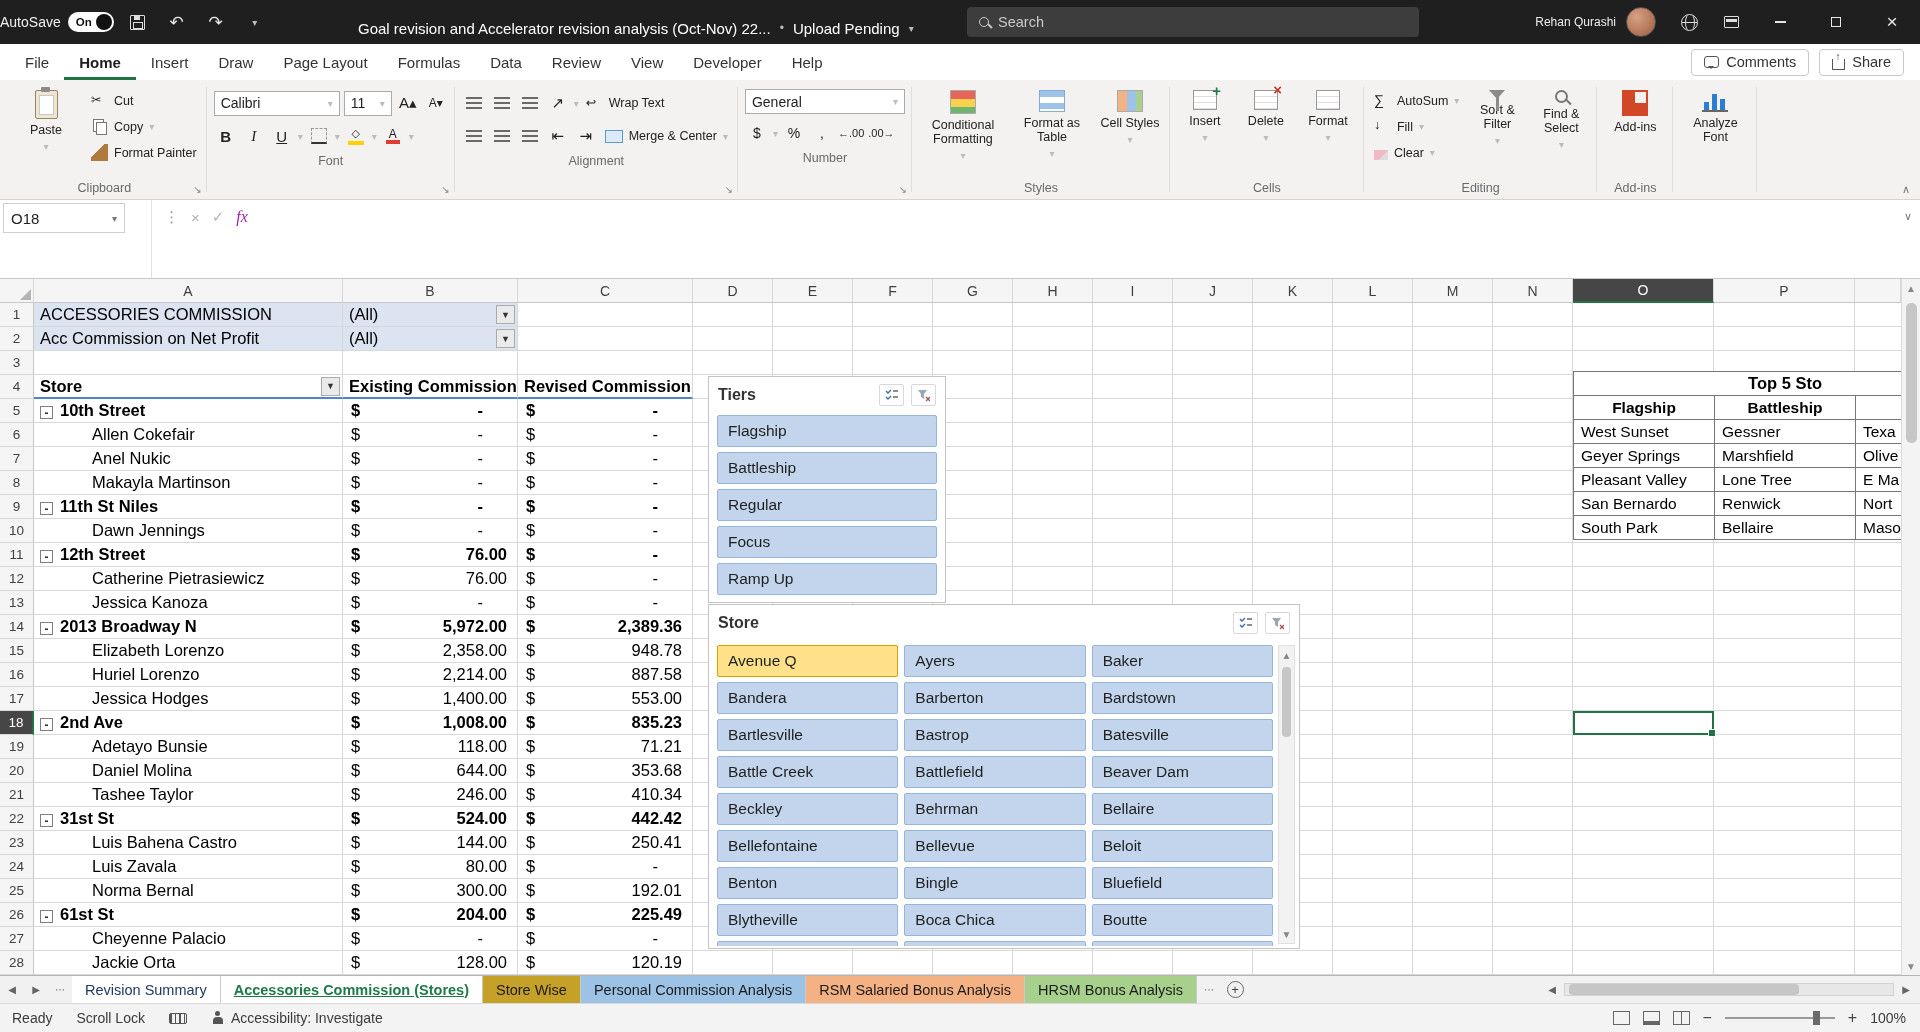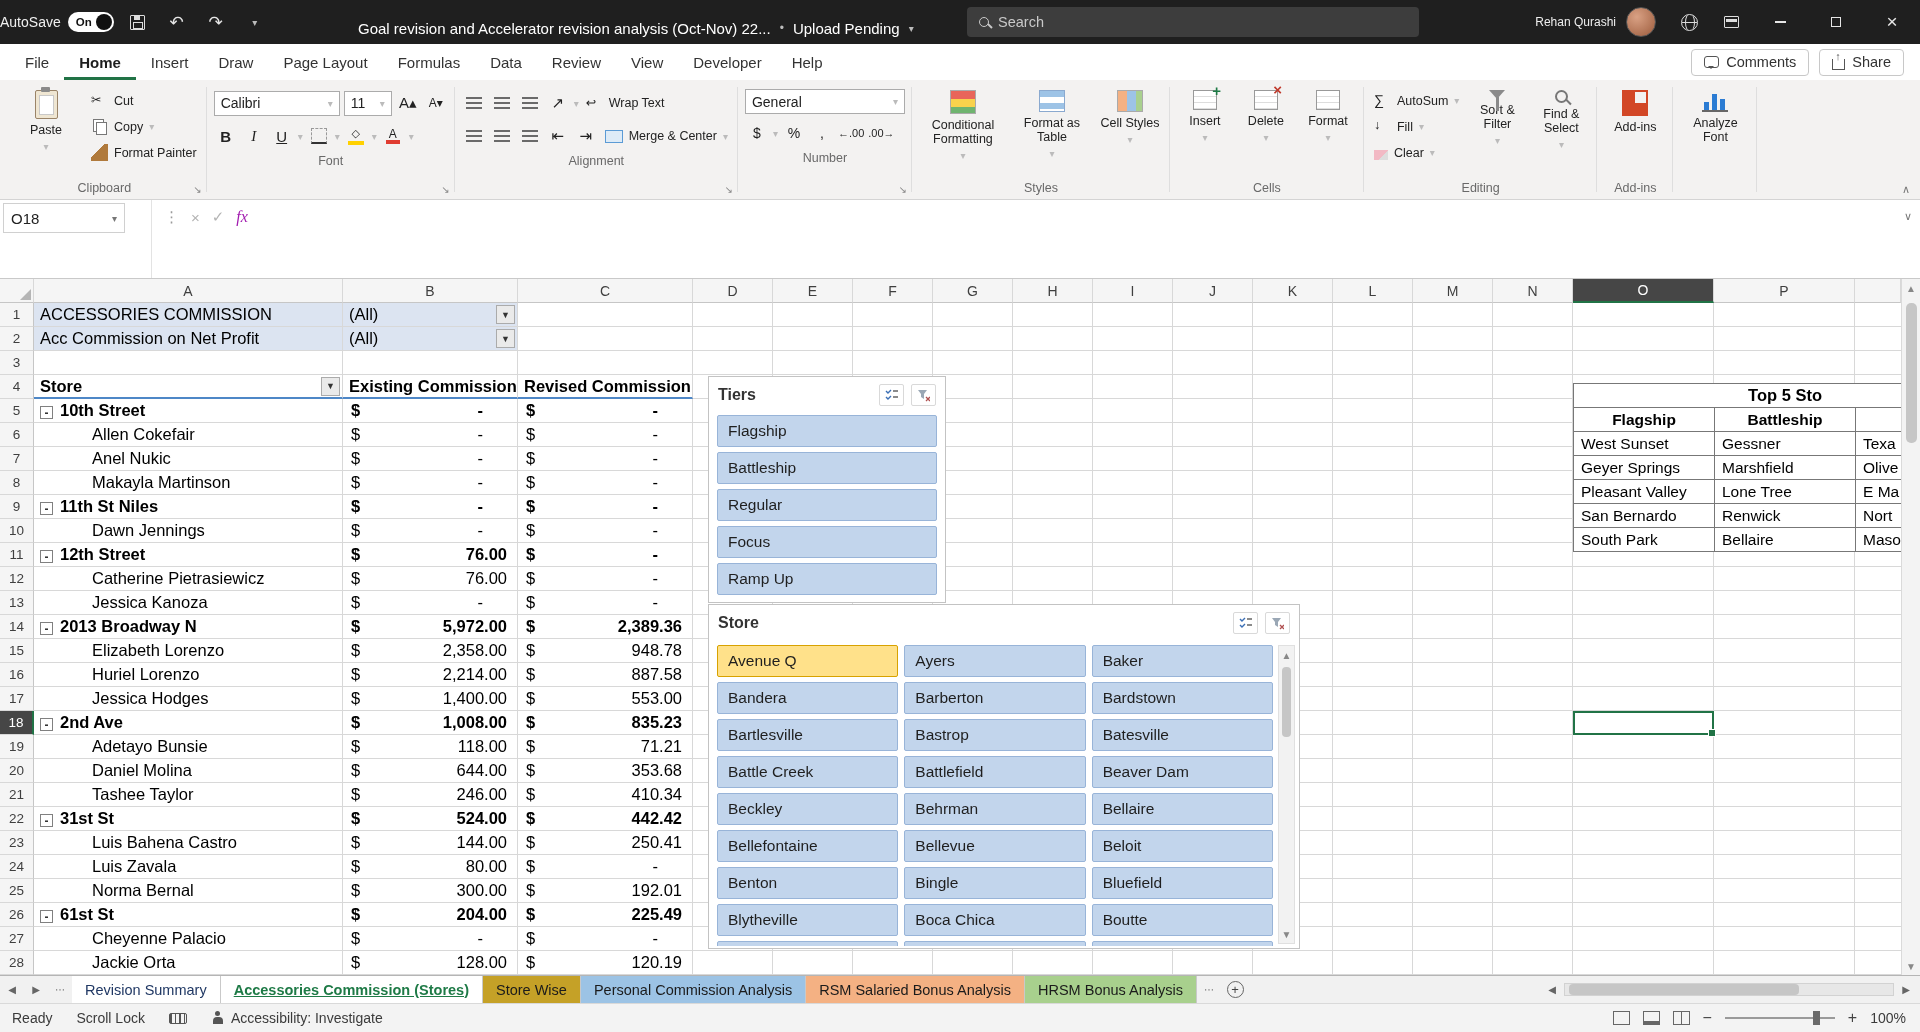--- a/index.html
+++ b/index.html
@@ -152,21 +152,21 @@
         padding:0 10px;font-size:15.5px;color:#1f1f1f;overflow:hidden;white-space:nowrap;}
   .sbtn.hl{background:#ffe18a;border-color:#d8a200;}
   .store-body{position:absolute;left:8px;right:26px;top:40px;bottom:2px;display:grid;
               grid-template-columns:repeat(3,1fr);grid-auto-rows:32px;gap:5px 6px;overflow:hidden;}
   .store-scroll{position:absolute;right:4px;top:40px;bottom:4px;width:17px;background:#f2f2f2;border:1px solid #e0e0e0;
                 display:flex;flex-direction:column;align-items:center;}
   .sthumb{width:9px;height:70px;background:#c6c6c6;border-radius:4px;margin-top:3px;}
   .store-scroll .down{margin-top:auto;}
 
   
-  .top5{position:absolute;left:1573px;top:104px;width:329px;height:169px;overflow:hidden;z-index:4;background:#fff;}
+  .top5{position:absolute;left:1573px;top:92px;width:329px;height:169px;overflow:hidden;z-index:4;background:#fff;}
   .t5inner{width:424px;border-left:1px solid #777;border-top:1px solid #777;}
   .t5title{height:24px;border-right:1px solid #777;border-bottom:1px solid #777;display:flex;align-items:center;
            justify-content:center;font-weight:bold;font-size:16.5px;}
   .t5row{display:flex;height:24px;}
   .t5c{width:141px;border-right:1px solid #777;border-bottom:1px solid #777;display:flex;align-items:center;
        padding:0 7px;font-size:15.5px;overflow:hidden;white-space:nowrap;}
   .t5row.h .t5c{justify-content:center;font-weight:bold;}
 
   
   .tabbar{height:28px;background:#f1f1f1;border-top:1px solid #b5b5b5;display:flex;align-items:stretch;font-size:14.5px;}

